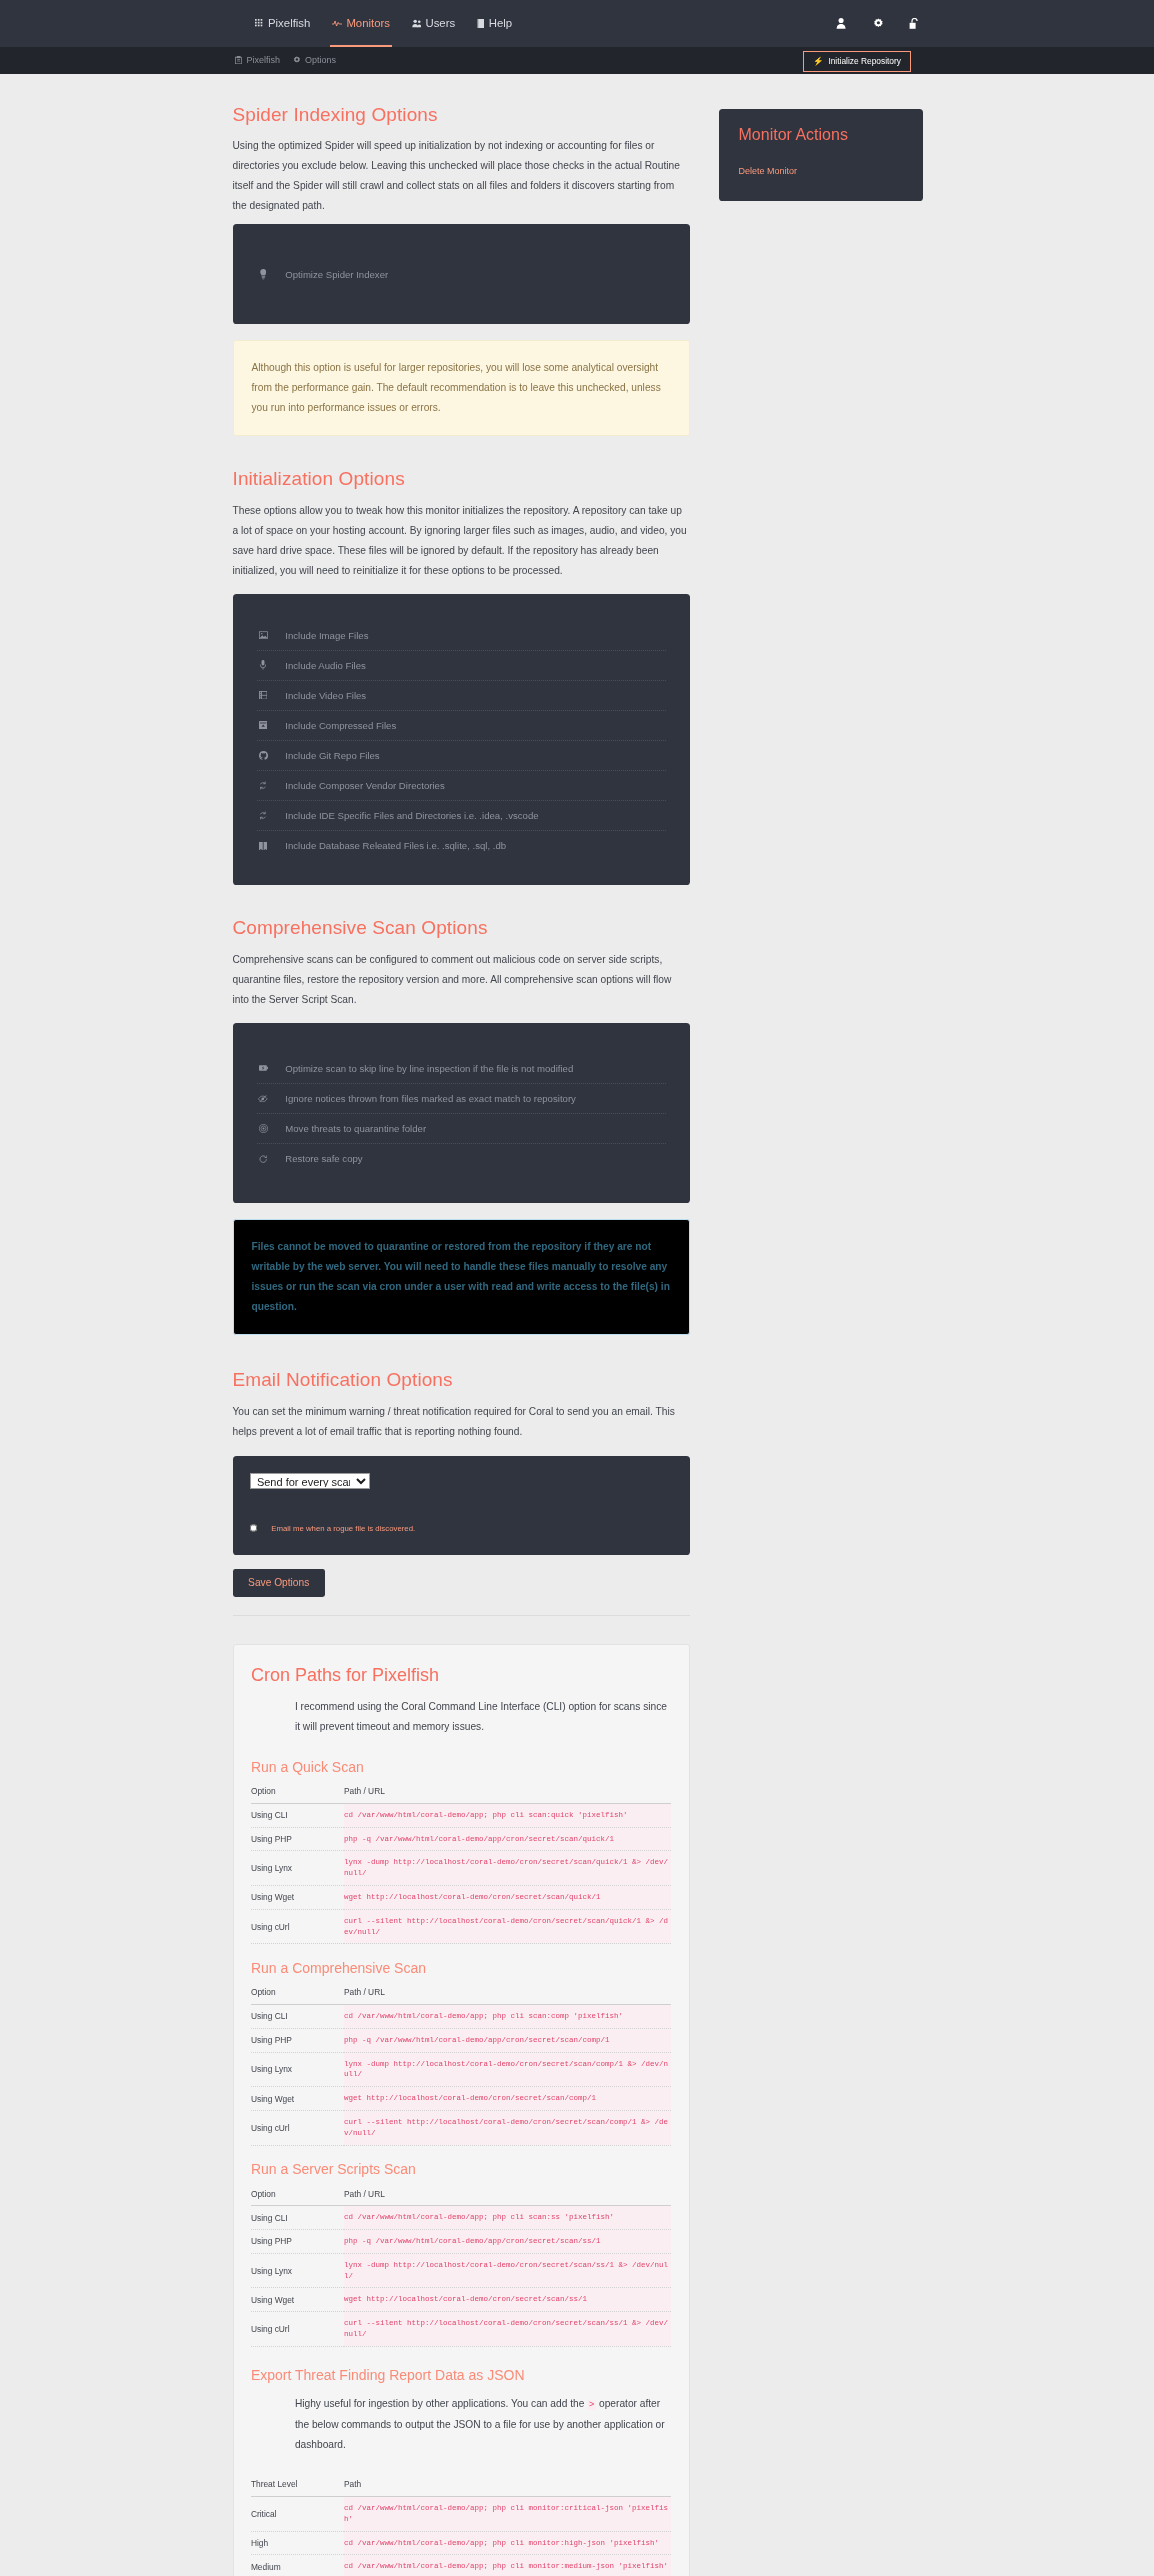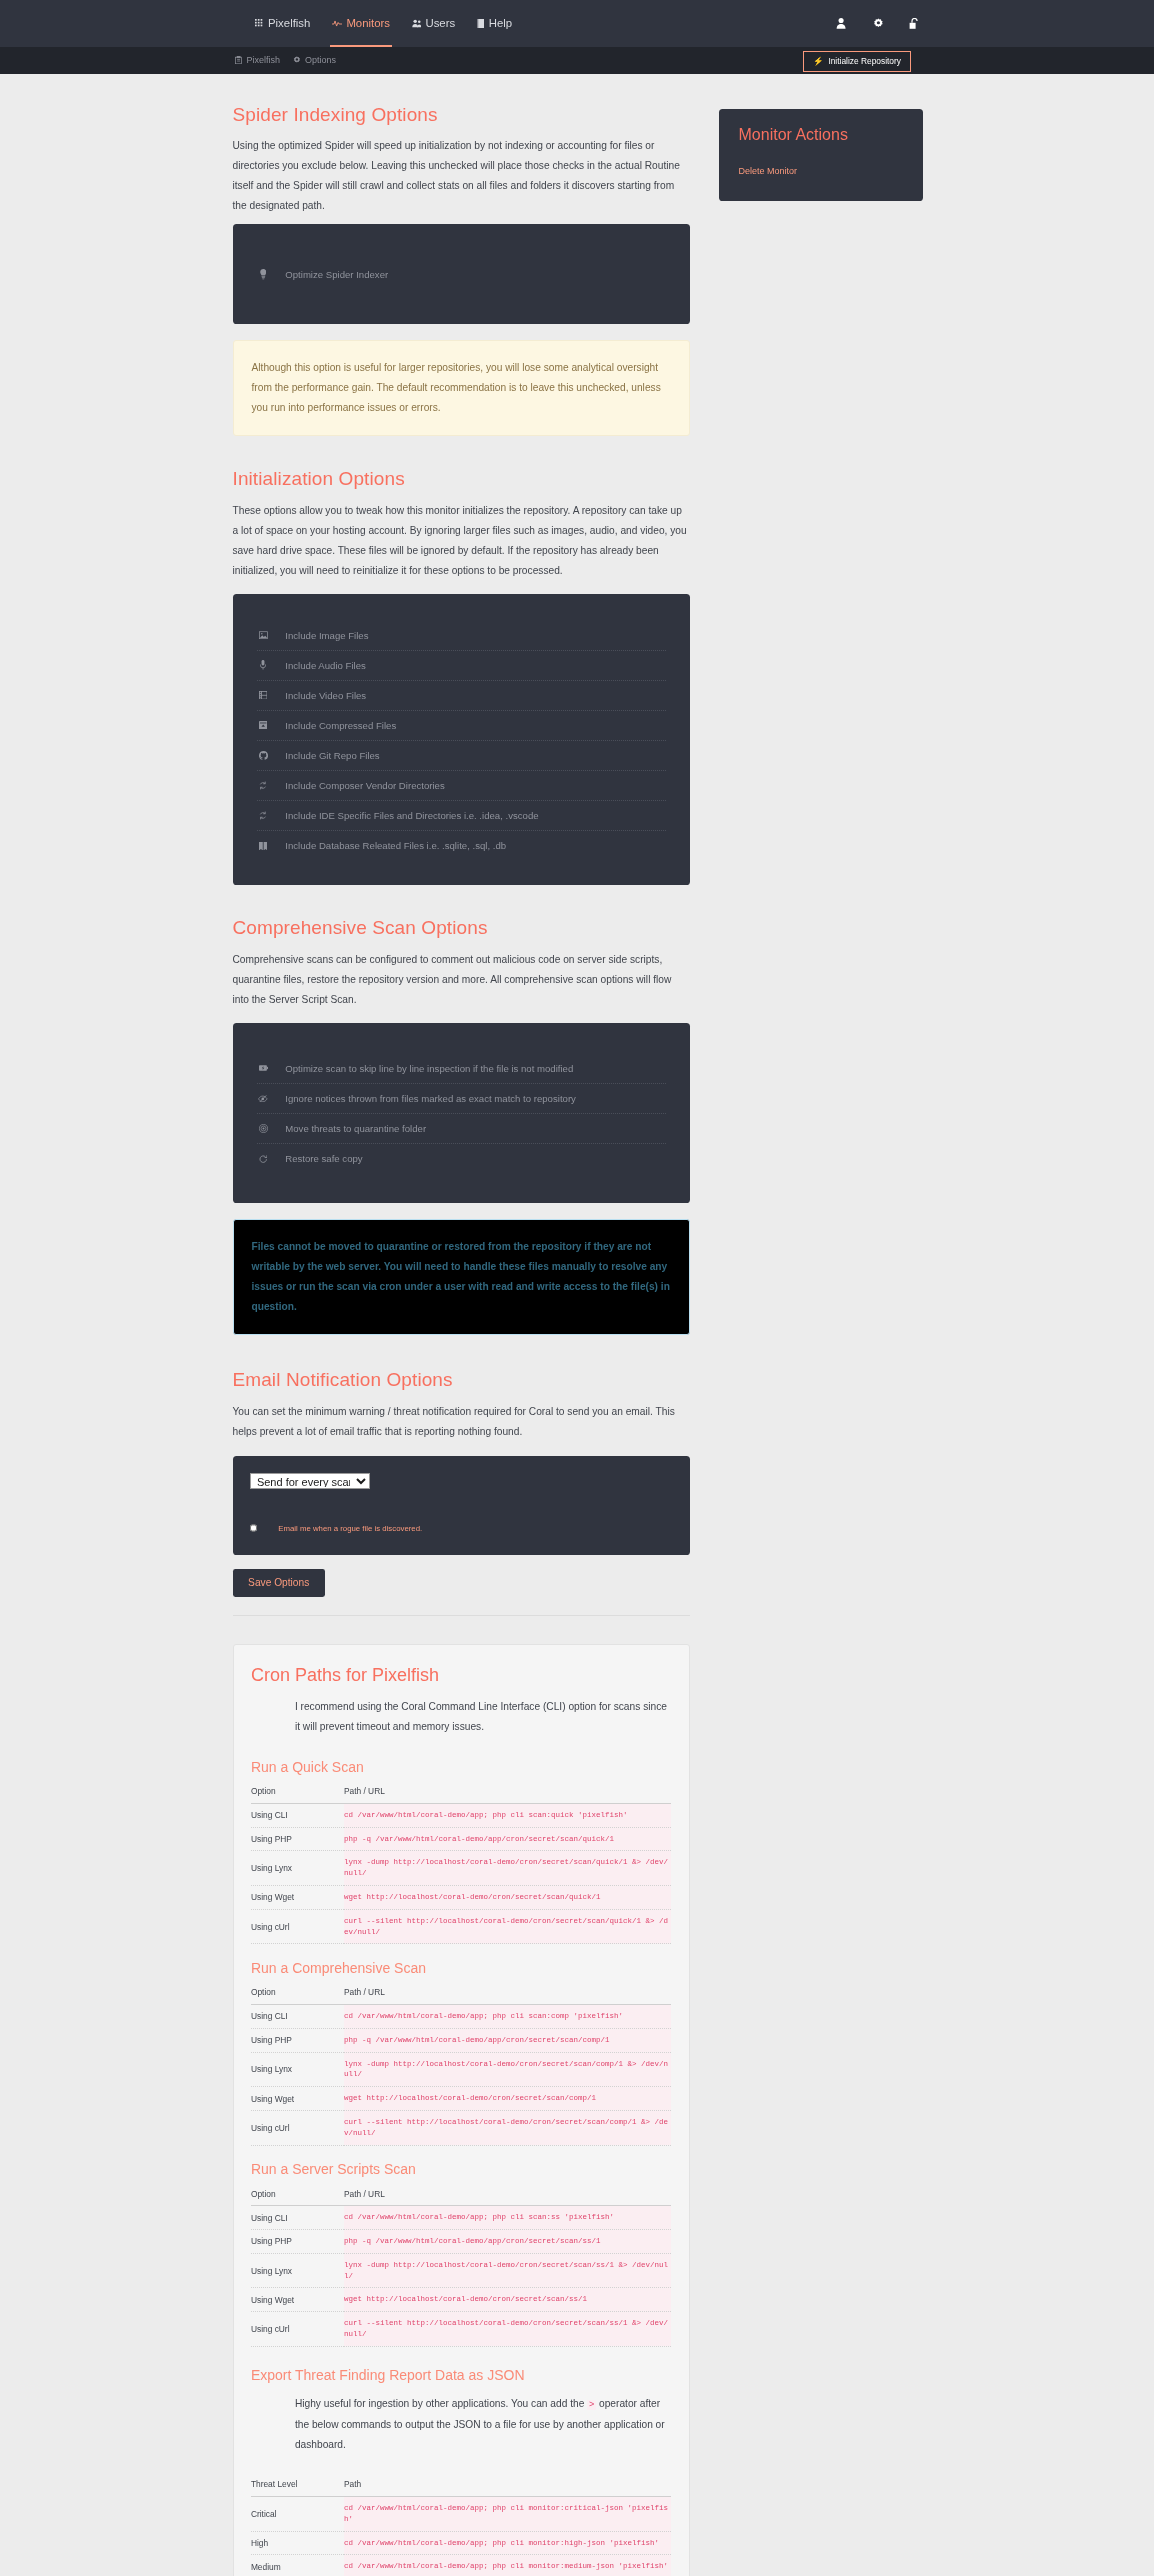--- a/index.html
+++ b/index.html
@@ -205,21 +205,21 @@
     font-family: "Liberation Sans", sans-serif;
     background: #fff;
     color: #1b1b1b;
     border: 0.6px solid #9a9a9a;
     padding: 1.2px 2.4px;
   }
   .check-line {
     margin-top: 35px;
     display: flex;
     align-items: center;
-    gap: 21px;
+    gap: 14px;
     color: #fa9a7d;
     font-size: 7.8px;
     cursor: pointer;
   }
   .check-line input { width: 7.8px; height: 7.8px; }
 
   
   .save-btn {
     margin-top: 14.4px;
     background: #30343f;

